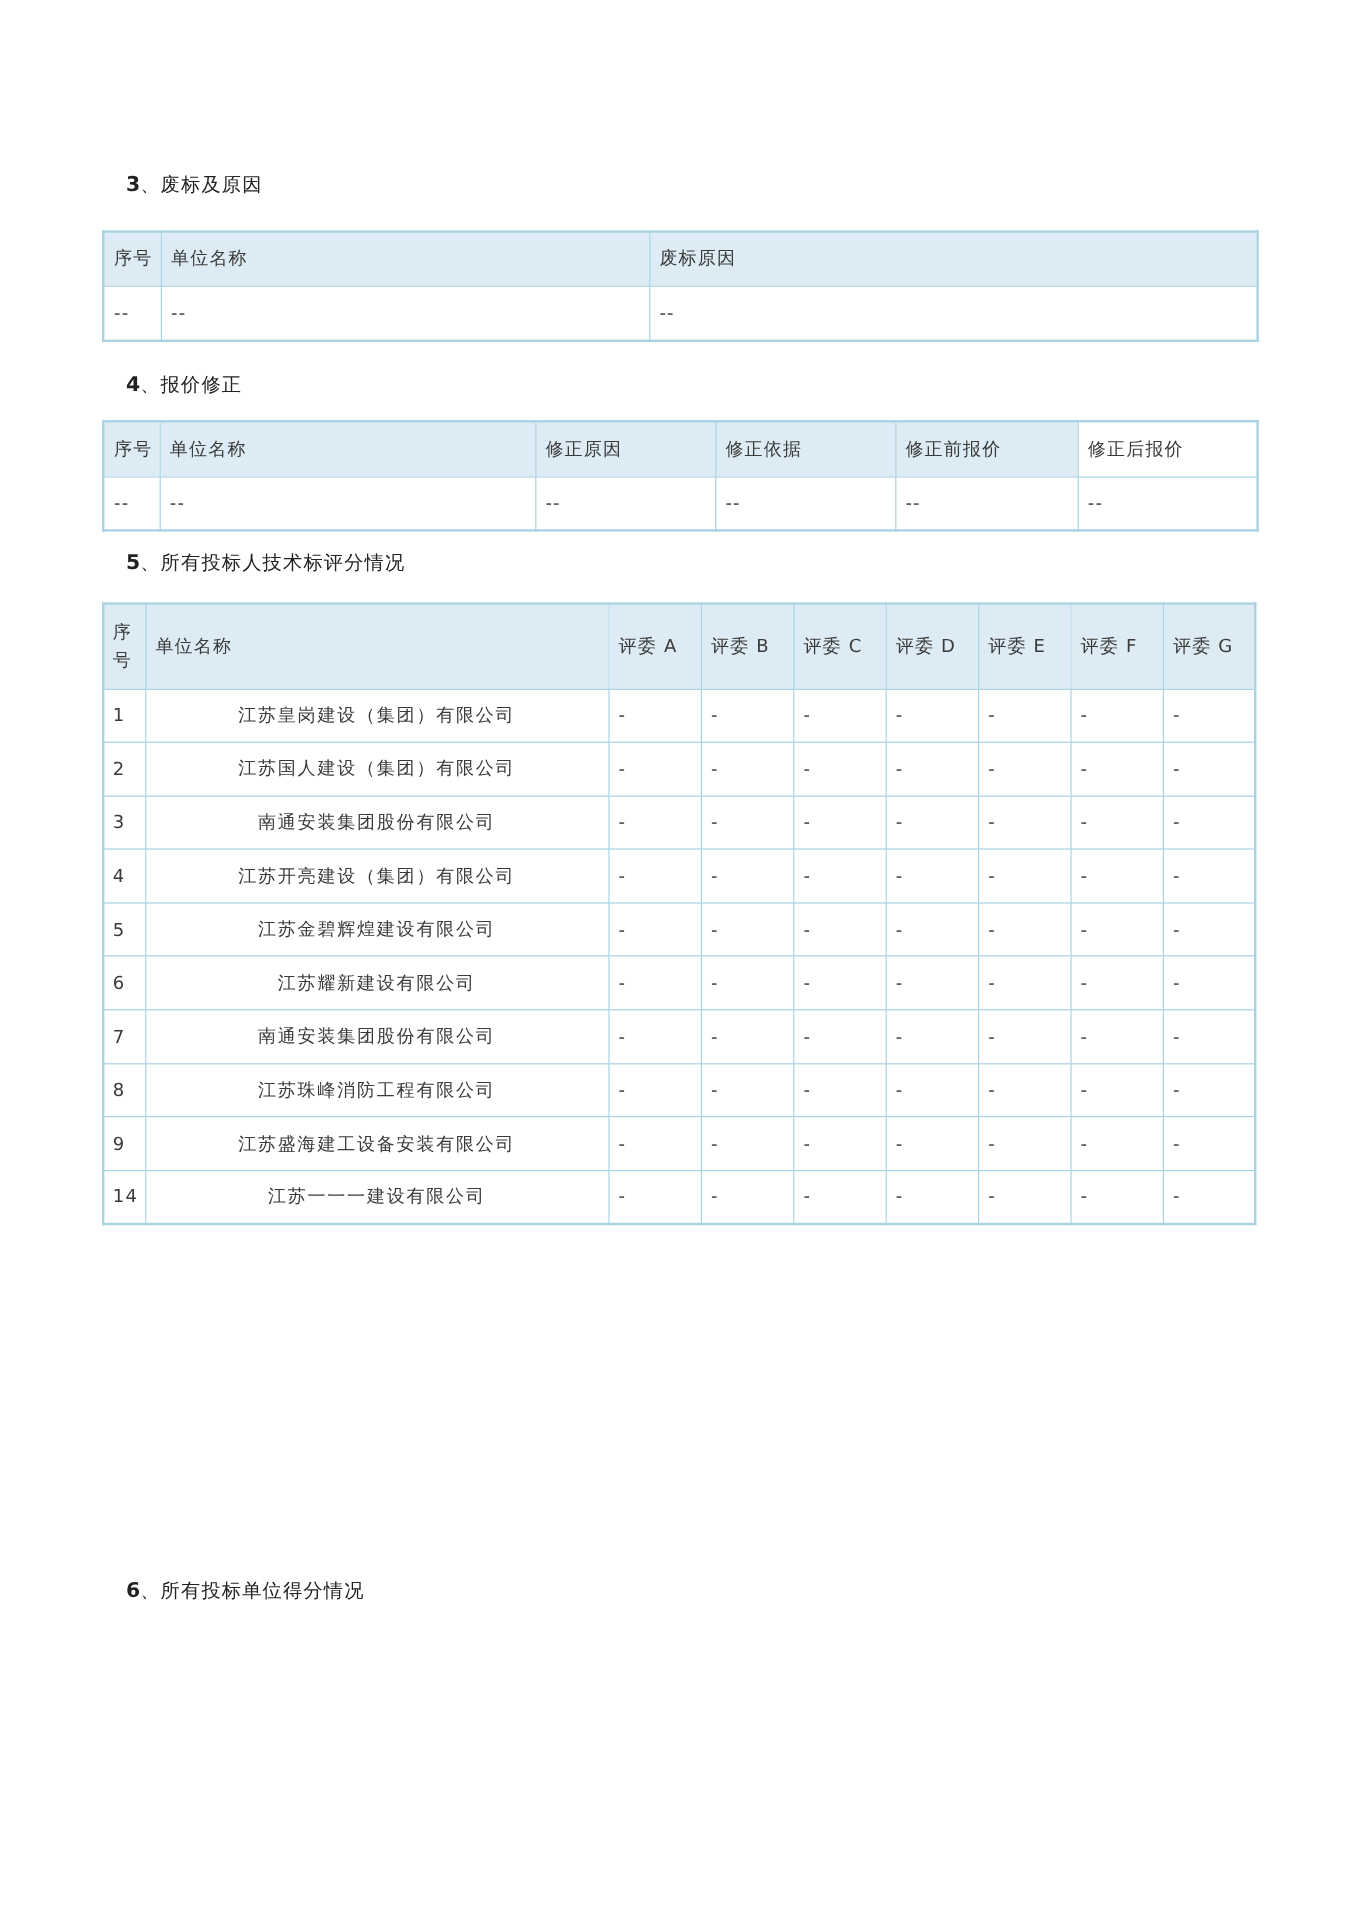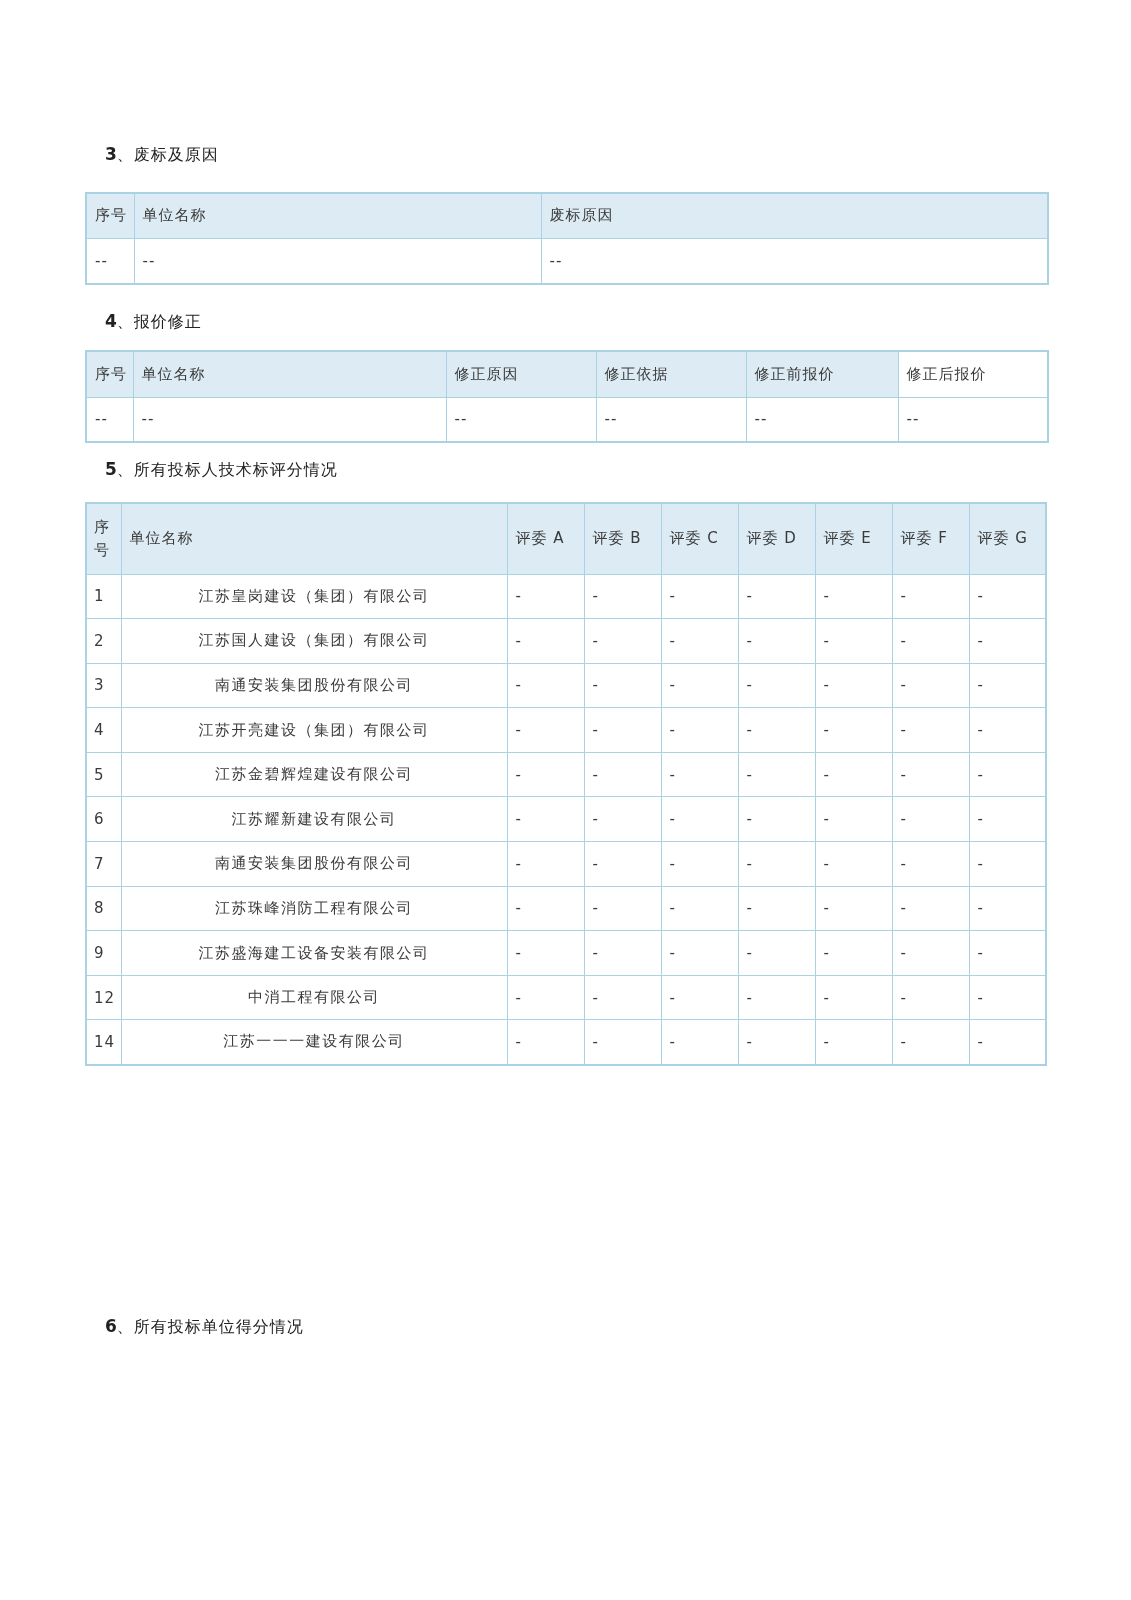--- a/index.html
+++ b/index.html
@@ -251,31 +251,20 @@
     <td class="company">江苏盛海建工设备安装有限公司</td>
     <td class="score">-</td>
     <td class="score">-</td>
     <td class="score">-</td>
     <td class="score">-</td>
     <td class="score">-</td>
     <td class="score">-</td>
     <td class="score">-</td>
   </tr>
         <tr>
-    <td class="num">12</td>
-    <td class="company">中消工程有限公司</td>
-    <td class="score">-</td>
-    <td class="score">-</td>
-    <td class="score">-</td>
-    <td class="score">-</td>
-    <td class="score">-</td>
-    <td class="score">-</td>
-    <td class="score">-</td>
-  </tr>
-        <tr>
     <td class="num">14</td>
     <td class="company">江苏一一一建设有限公司</td>
     <td class="score">-</td>
     <td class="score">-</td>
     <td class="score">-</td>
     <td class="score">-</td>
     <td class="score">-</td>
     <td class="score">-</td>
     <td class="score">-</td>
   </tr>

